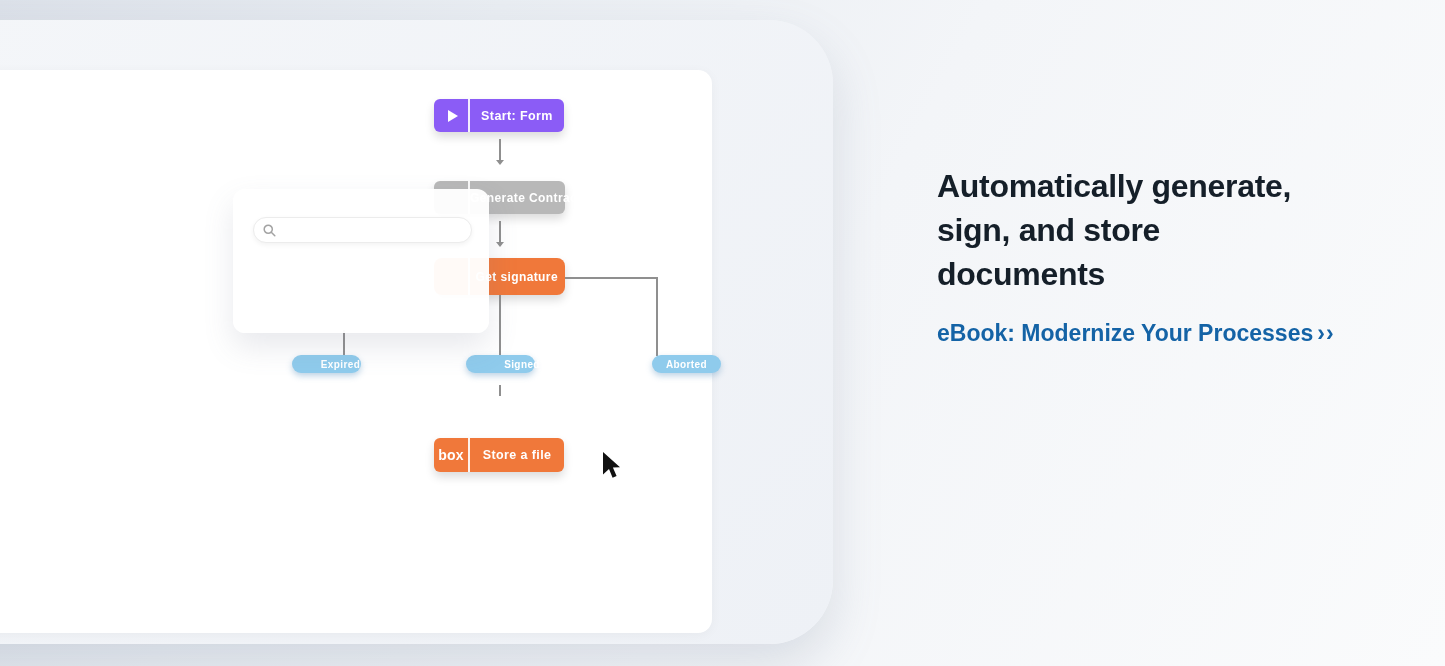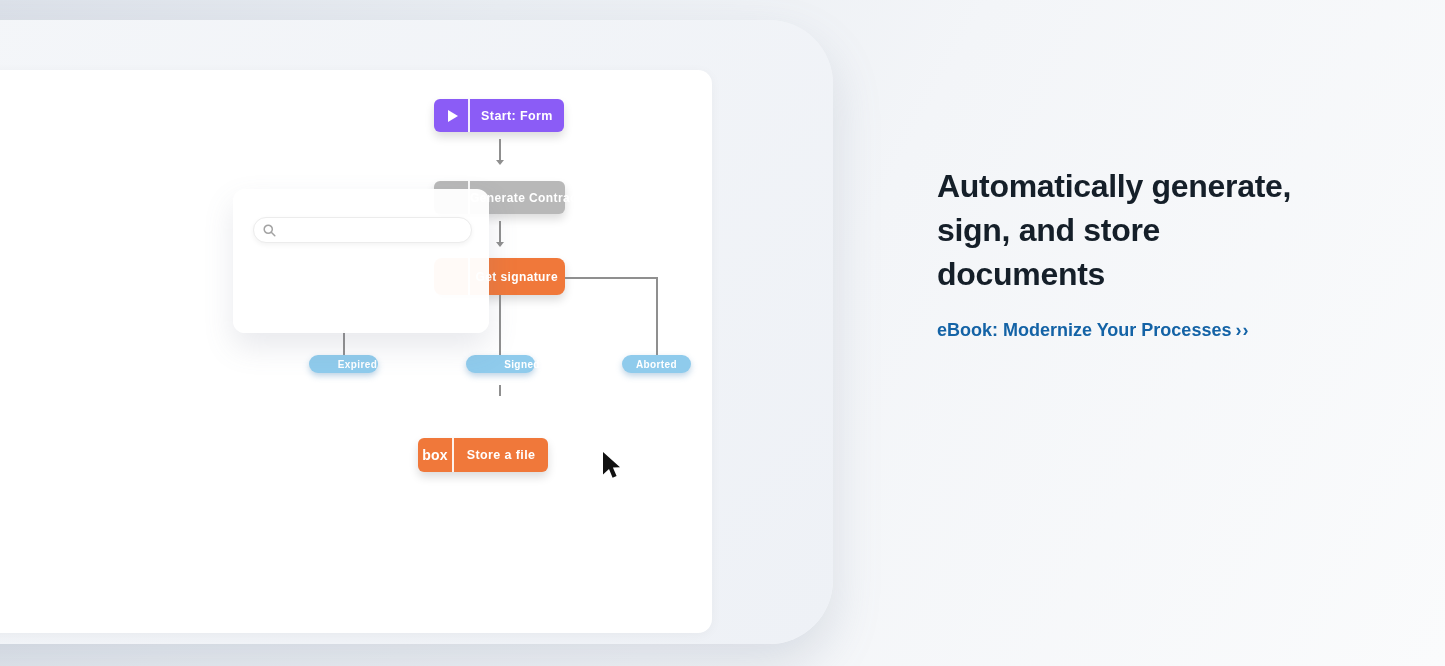--- a/index.html
+++ b/index.html
@@ -55,21 +55,21 @@
   .node .label-cell {
     flex: 1;
     display: flex; align-items: center; justify-content: center;
     white-space: nowrap;
   }
   .node .label-cell.align-end { justify-content: flex-end; padding-right: 7px; }
 
   #node-start      { left: 434px; top:  99px; width: 130px; height: 33px; background: #8b5cf6; }
   #node-generate   { left: 434px; top: 181px; width: 131px; height: 33px; background: #b8b8b8; font-size: 12px; }
   #node-signature  { left: 434px; top: 258px; width: 131px; height: 37px; background: #f0783a; border-radius: 8px; font-size: 12px; }
-  #node-store      { left: 418px; top: 438px; width: 130px; height: 34px; background: #f0783a; }
+  #node-store      { left: 434px; top: 438px; width: 130px; height: 34px; background: #f0783a; }
 
   .play-triangle {
     width: 0; height: 0;
     border-left: 10px solid #fff;
     border-top: 6.5px solid transparent;
     border-bottom: 6.5px solid transparent;
     margin-left: 3px;
   }
   .box-brand { font-size: 14px; font-weight: 600; letter-spacing: 0.2px; text-transform: lowercase; }
 
@@ -98,23 +98,23 @@
     position: absolute; top: 355px;
     width: 69px; height: 18px;
     background: #8fcbec;
     border-radius: 9px;
     color: #fff;
     font-size: 10px; font-weight: bold; letter-spacing: 0.4px;
     display: flex; align-items: center; justify-content: center;
     box-shadow: 0 3px 6px rgba(110,160,200,0.45);
     z-index: 4;
   }
-  #pill-expired { left: 309px; padding-left: 28px; }
+  #pill-expired { left: 292px; padding-left: 28px; }
   #pill-signed  { left: 466px; padding-left: 43px; }
-  #pill-aborted { left: 622px; }
+  #pill-aborted { left: 652px; }
 
   
   .search-card {
     position: absolute;
     left: 233px; top: 189px;
     width: 256px; height: 144px;
     background: rgba(255,255,255,0.96);
     border-radius: 12px;
     box-shadow: 0 14px 30px rgba(110,120,140,0.16);
     z-index: 5;
@@ -154,21 +154,21 @@
   .content p {
     margin-top: 30px;
     width: 422px;
     font-size: 16.5px;
     line-height: 24.5px;
     color: #3a444e;
   }
   .content a {
     display: inline-block;
     margin-top: 24px;
-    font-size: 18px;
+    font-size: 23px;
     font-weight: bold;
     color: #1463a6;
     text-decoration: none;
     cursor: pointer;
   }
   .content a .chevrons { letter-spacing: 1px; margin-left: 4px; }
 </style>
 </head>
 <body>
 

